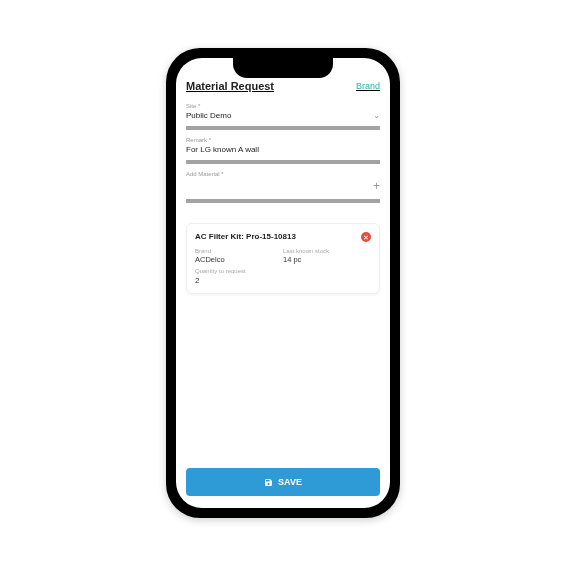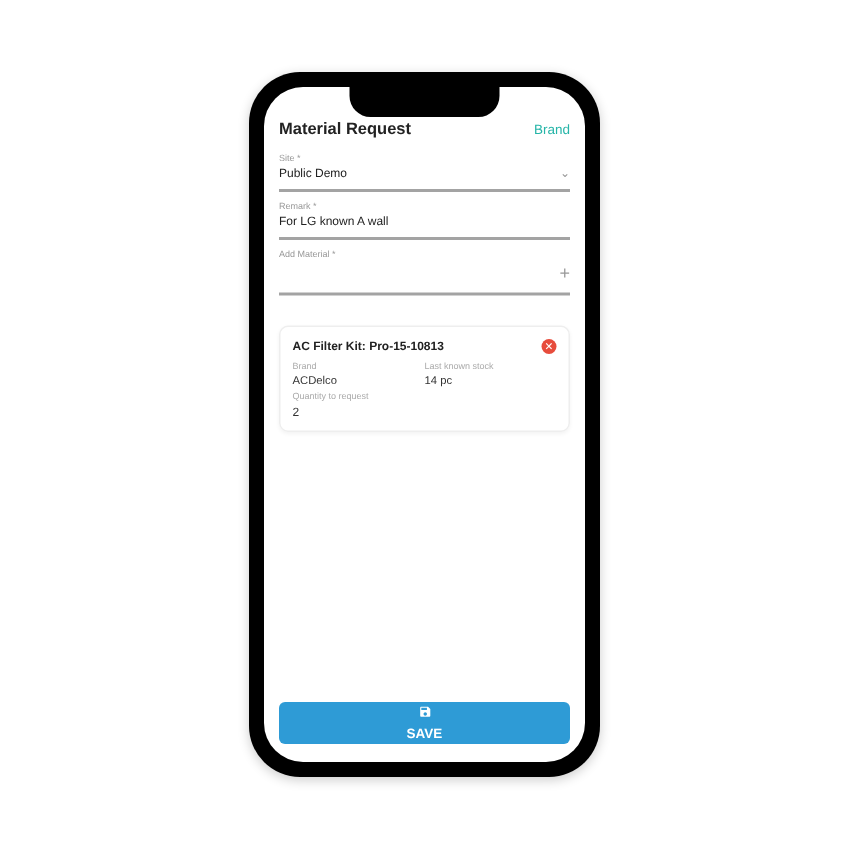--- a/index.html
+++ b/index.html
@@ -29,26 +29,26 @@
     .screen {
       width: 100%; height: 100%;
       background: #fff;
       border-radius: 26px;
       overflow: hidden;
       display: flex; flex-direction: column;
       position: relative;
     }
     .header {
       padding: 22px 10px 6px 10px;
-      display: flex; justify-content: space-between; align-items: center;
+      display: flex; justify-content: space-between; align-items: center; text-decoration: underline;
     }
     .title { font-size: 11px; font-weight: 700; color: #222; }
     .cancel { font-size: 9px; color: #26b5a8; cursor: pointer; }
     .content { flex: 1; overflow: auto; padding: 0 10px; }
-    .field { border-bottom: 2px solid #a3a3a3; padding: 5px 0 6px 0; margin-bottom: 2px; }
+    .field { border-bottom: 4px solid #a3a3a3; padding: 5px 0 6px 0; margin-bottom: 2px; }
     .label { font-size: 6px; color: #999; margin-bottom: 2px; }
     .value-row { display: flex; justify-content: space-between; align-items: center; }
     .value { font-size: 8px; color: #222; }
     .chevron { font-size: 8px; color: #999; }
     .plus { font-size: 12px; color: #999; font-weight: 300; }
     .card {
       margin-top: 20px;
       border: 1px solid #eee;
       border-radius: 6px;
       padding: 8px;
@@ -68,21 +68,21 @@
     .card-label { font-size: 6px; color: #aaa; margin-bottom: 1px; }
     .card-val { font-size: 7.5px; color: #333; }
     .qty-val { font-size: 8px; color: #333; padding-top: 1px; }
     .footer { padding: 8px 10px 12px 10px; }
     .save-btn {
       width: 100%; height: 28px;
       background: #2e9bd6;
       border: none; border-radius: 4px;
       color: #fff; font-size: 9px; font-weight: 600;
       display: flex; align-items: center; justify-content: center;
-      gap: 5px; cursor: pointer; flex-direction: column;
+      gap: 5px; cursor: pointer;
     }
     .save-icon { width: 9px; height: 9px; }
   </style>
 </head>
 <body>
 
 <div class="phone">
   <div class="notch"></div>
   <div class="screen">
 

